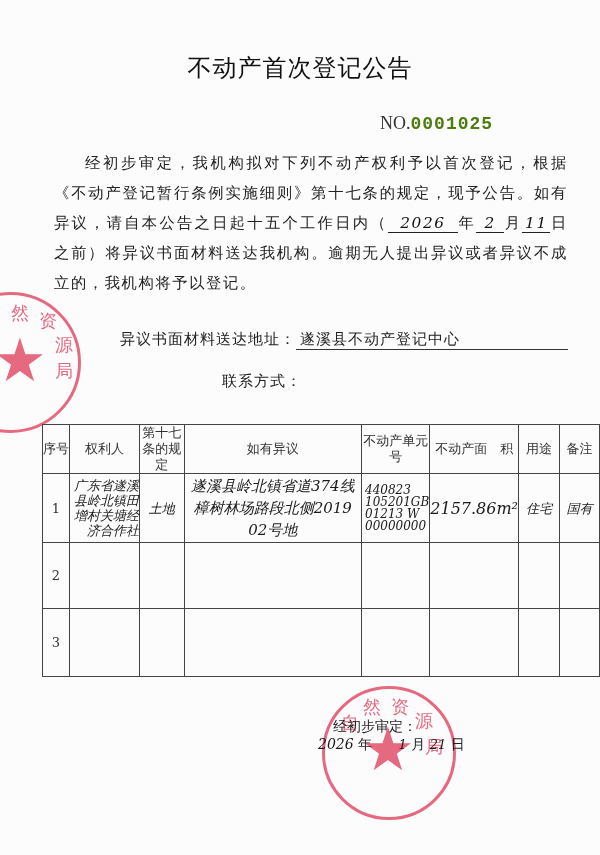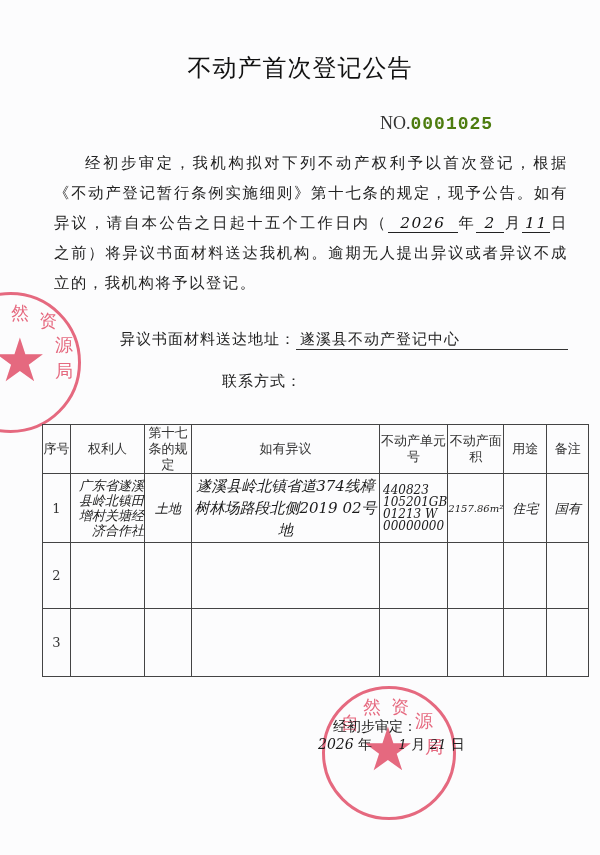--- a/index.html
+++ b/index.html
@@ -75,21 +75,21 @@
       <td>1</td>
       <td class="hwc" style="text-align:right;padding-left:3px;font-family:Liberation Serif, serif;">广东省遂溪县岭北镇田增村关塘经济合作社</td>
       <td class="hwc">土地</td>
       <td class="hwc" style="font-size:15px;line-height:22px;margin-left:32px;">遂溪县岭北镇省道374线樟树林场路段北侧2019 02号地</td>
       <td class="hwc small">
         <div>440823</div>
         <div>105201GB</div>
         <div>01213 W</div>
         <div>00000000</div>
       </td>
-      <td class="hwc" style="font-size:10px;">2157.86m²</td>
+      <td class="hwc" style="font-size:16px;">2157.86m²</td>
       <td class="hwc">住宅</td>
       <td class="hwc">国有</td>
     </tr>
     <tr class="r2">
       <td>2</td>
       <td></td>
         <td></td>
         <td></td>
         <td></td>
         <td></td>

